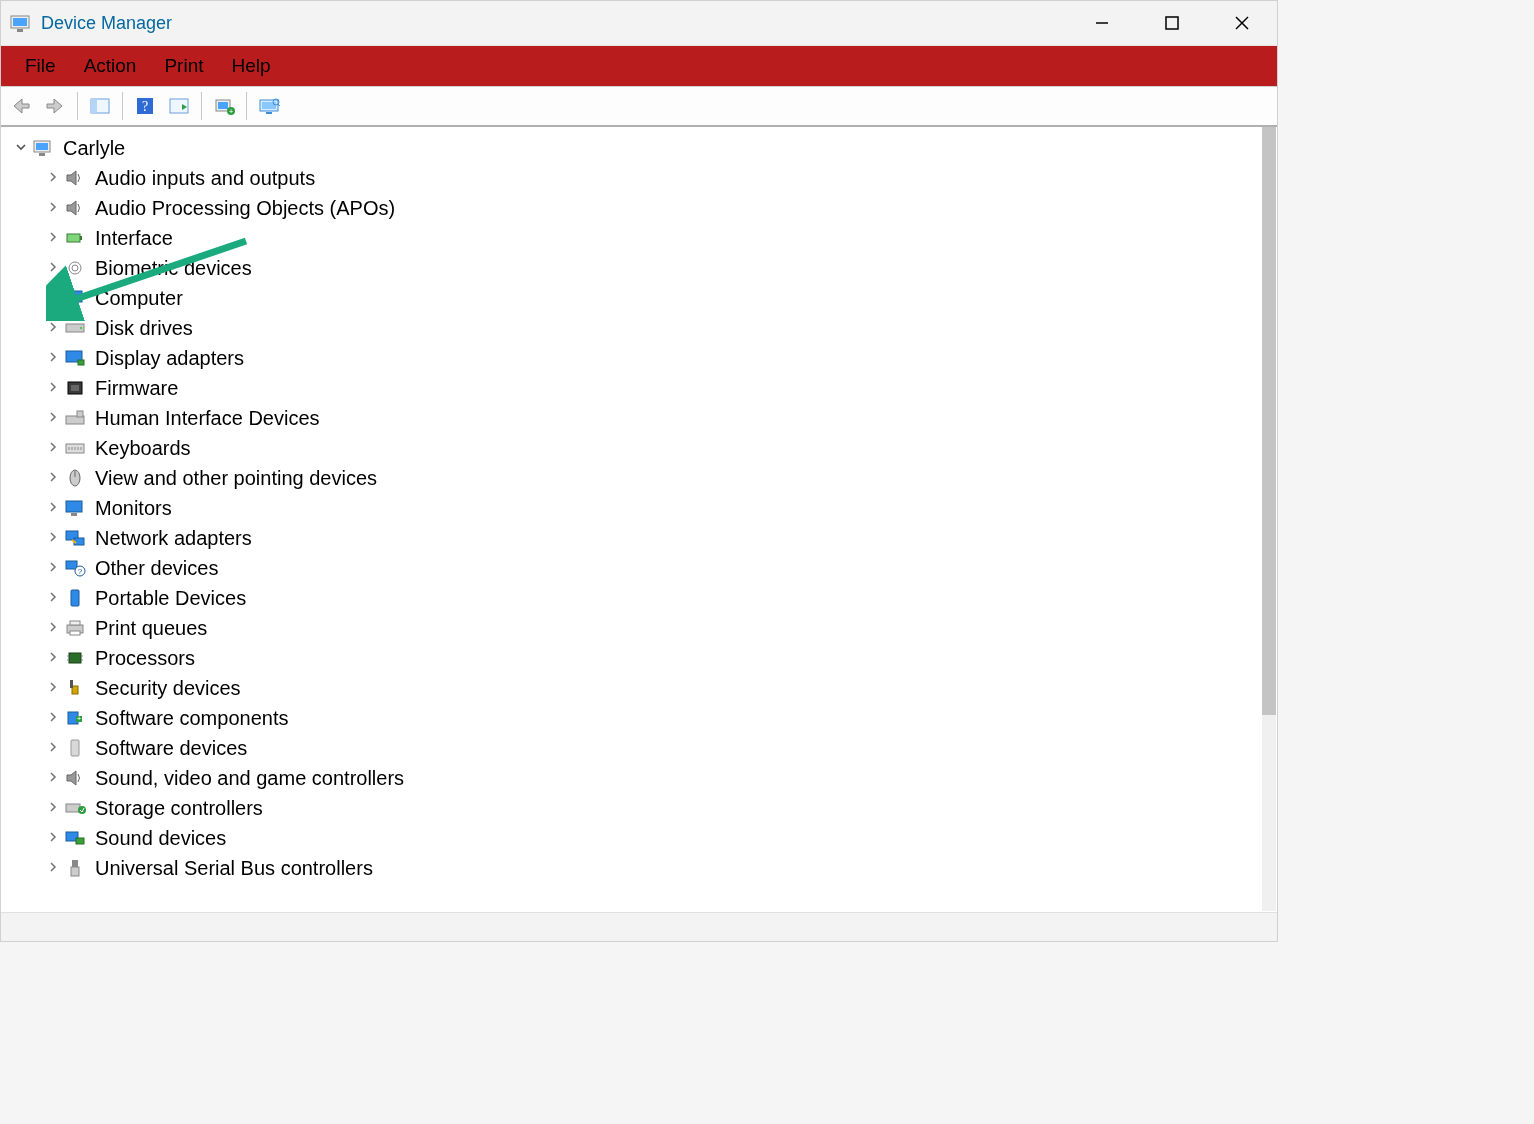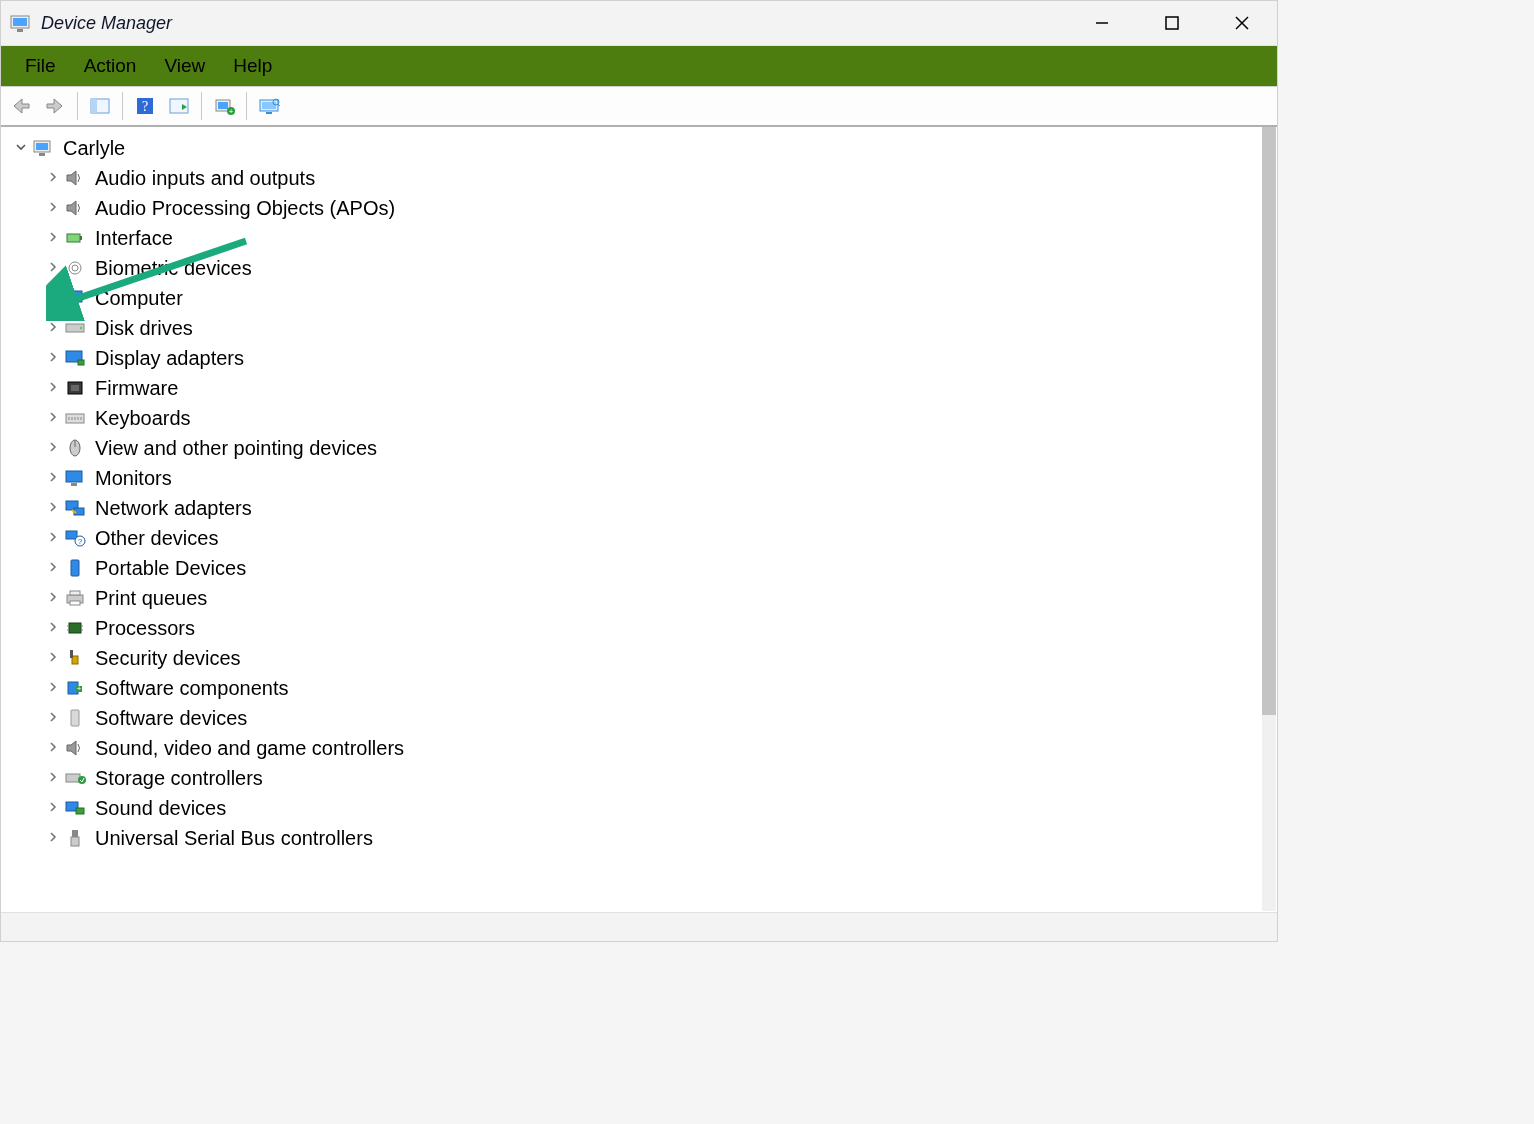--- a/index.html
+++ b/index.html
@@ -32,22 +32,21 @@
     position: relative;
   }
   .titlebar .app-icon {
     width: 22px;
     height: 22px;
     display: inline-flex;
     margin-right: 10px;
   }
   .titlebar .title {
     font-size: 18px;
-    color: #0f172a;
-    font-style: italic;
+    color: #0369a1;
   }
   .win-controls {
     position: absolute;
     right: 0;
     top: 0;
     display: flex;
     height: 44px;
   }
   .win-controls .ctrl {
     width: 70px;
@@ -58,21 +57,21 @@
     font-size: 14px;
   }
   .win-controls svg { display:block; }
   
   .menubar {
     height: 40px;
     display: flex;
     align-items: center;
     padding-left: 10px;
     border-bottom: 1px solid #d0d0d0;
-    background: #4d7c0f;
+    background: #b91c1c;
     gap: 0;
   }
   .menubar .menu-item {
     padding: 4px 14px;
     font-size: 19px;
   }
   
   .toolbar {
     height: 38px;
     background: #fdfdfd;
@@ -198,21 +197,21 @@
             <line x1="2" y1="2" x2="14" y2="14" stroke="#000" stroke-width="1.5"></line>
             <line x1="14" y1="2" x2="2" y2="14" stroke="#000" stroke-width="1.5"></line>
           </svg>
       </div>
     </div>
   </div>
 
   <div class="menubar">
     <div class="menu-item">File</div>
     <div class="menu-item">Action</div>
-    <div class="menu-item">View</div>
+    <div class="menu-item">Print</div>
     <div class="menu-item">Help</div>
   </div>
 
   <div class="toolbar">
     <div class="tool">
       <svg width="22" height="20" viewBox="0 0 22 20">
           <path d="M12 3 L4 10 L12 17 L12 12 L19 12 L19 8 L12 8 Z" fill="#ccc" stroke="#888"></path>
         </svg>
     </div>
     <div class="tool">
@@ -374,20 +373,32 @@
               </svg>
             </span>
             <span class="label">Firmware</span>
           </div>
           <div class="tree-node child-node">
             <span class="expander"><svg width="12" height="12" viewBox="0 0 12 12">
                 <path d="M4 2 L8 6 L4 10" fill="none" stroke="#777" stroke-width="1.6"></path>
               </svg></span>
             <span class="dev-icon">
               <svg width="22" height="20" viewBox="0 0 22 20">
+                <rect x="2" y="8" width="18" height="8" fill="#ccc" stroke="#888"></rect>
+                <rect x="13" y="3" width="6" height="6" fill="#ccc" stroke="#888"></rect>
+              </svg>
+            </span>
+            <span class="label">Human Interface Devices</span>
+          </div>
+          <div class="tree-node child-node">
+            <span class="expander"><svg width="12" height="12" viewBox="0 0 12 12">
+                <path d="M4 2 L8 6 L4 10" fill="none" stroke="#777" stroke-width="1.6"></path>
+              </svg></span>
+            <span class="dev-icon">
+              <svg width="22" height="20" viewBox="0 0 22 20">
                 <rect x="2" y="6" width="18" height="9" fill="#ddd" stroke="#888"></rect>
                 <line x1="5" y1="9" x2="5" y2="12" stroke="#888"></line>
                 <line x1="8" y1="9" x2="8" y2="12" stroke="#888"></line>
                 <line x1="11" y1="9" x2="11" y2="12" stroke="#888"></line>
                 <line x1="14" y1="9" x2="14" y2="12" stroke="#888"></line>
                 <line x1="17" y1="9" x2="17" y2="12" stroke="#888"></line>
               </svg>
             </span>
             <span class="label">Keyboards</span>
           </div>

